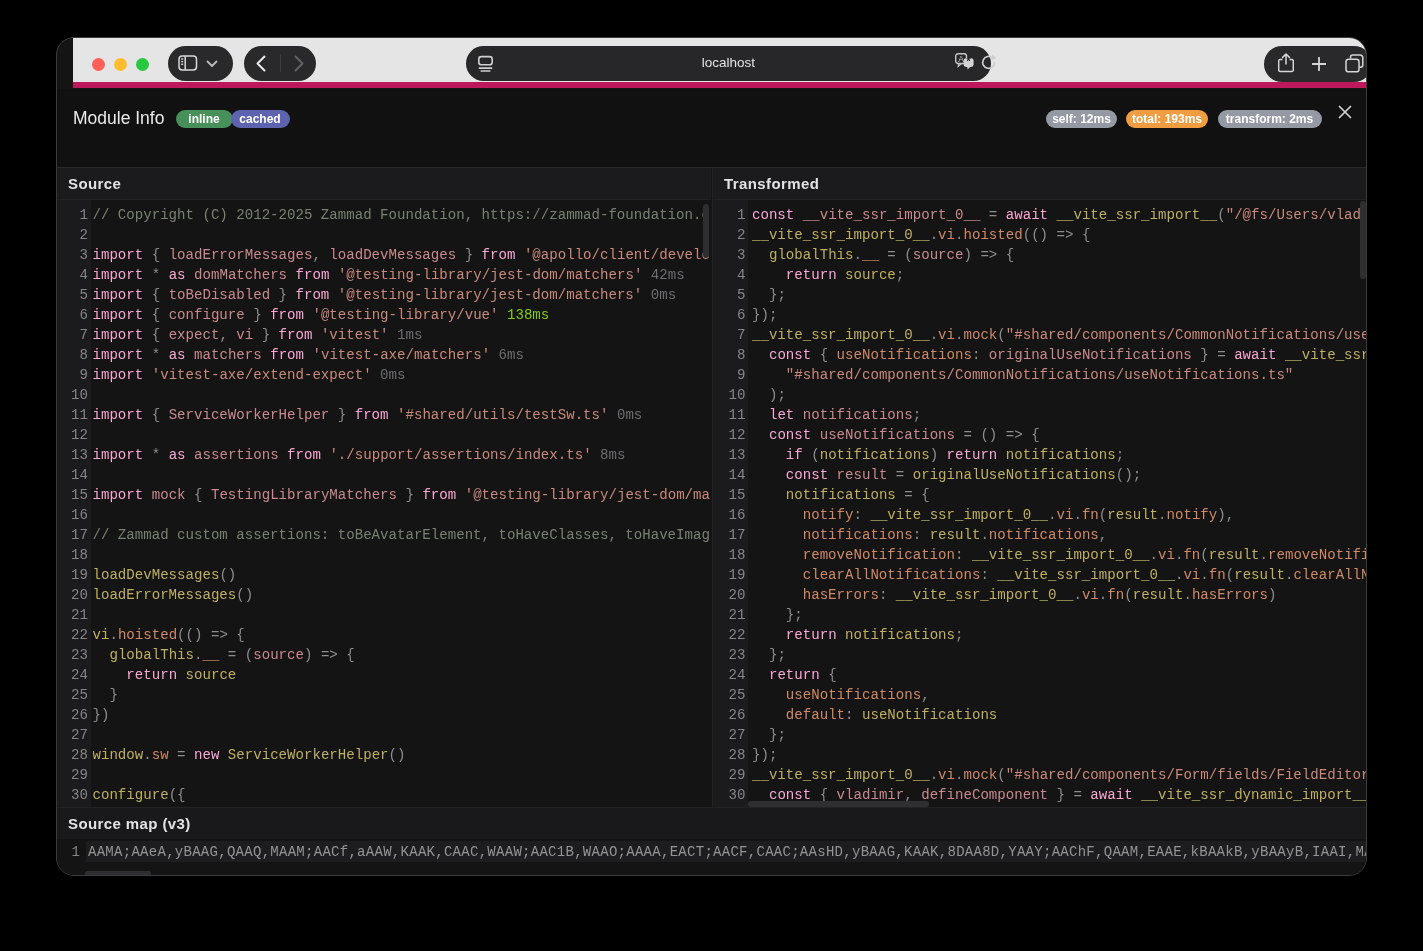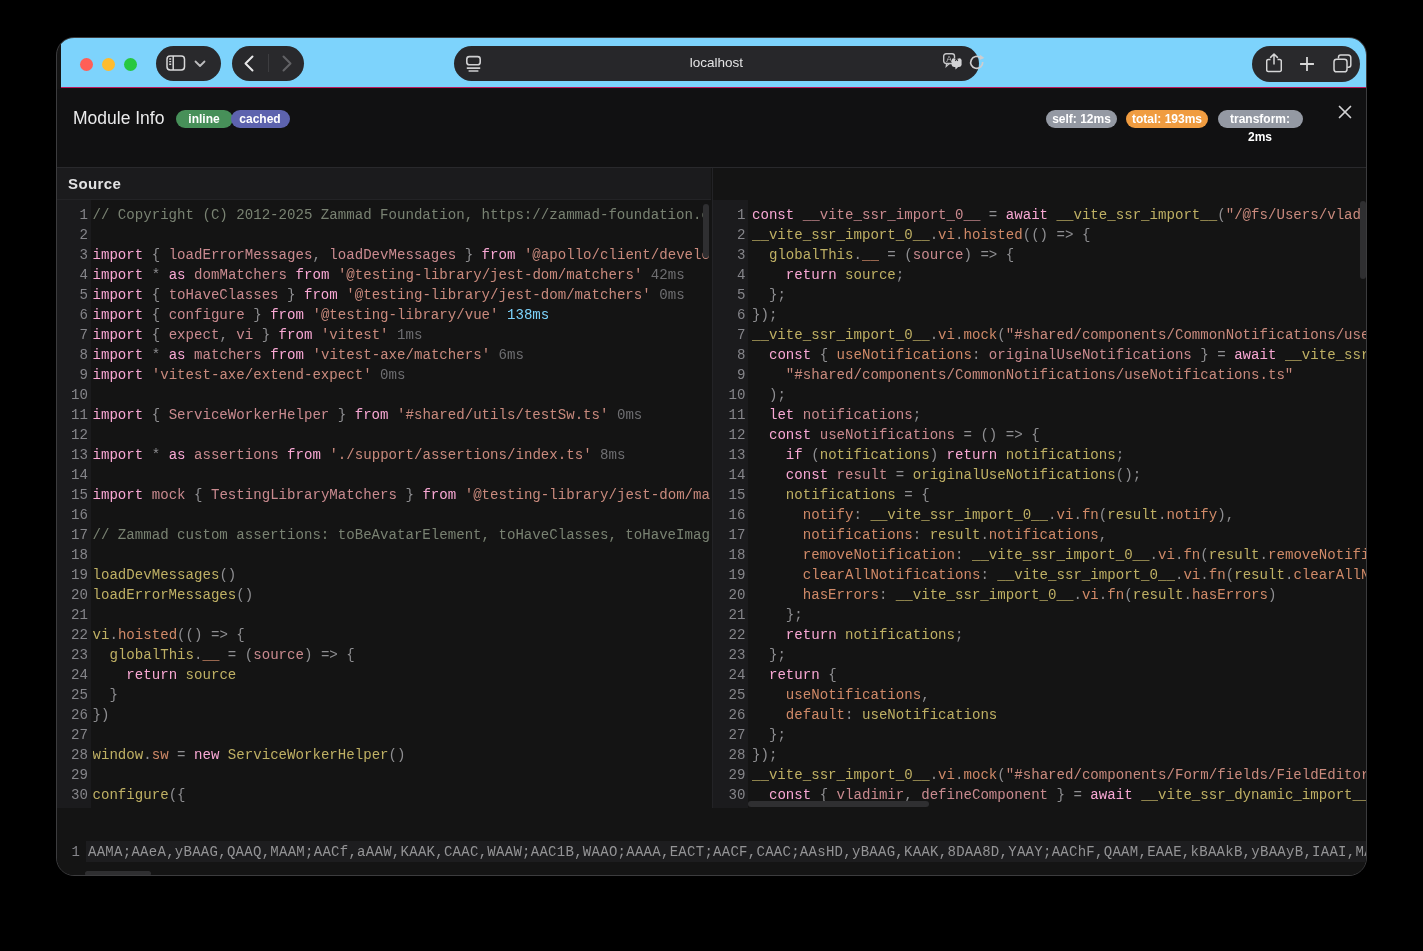--- a/index.html
+++ b/index.html
@@ -1,22 +1,22 @@
 <!DOCTYPE html>
 <html><head><meta charset="utf-8">
 <style>
   * { margin:0; padding:0; box-sizing:border-box; }
   html,body { width:1423px; height:951px; background:#000; overflow:hidden;
     font-family:"Liberation Sans", sans-serif; }
   .abs { position:absolute; }
   #win { position:absolute; left:56px; top:37px; width:1311px; height:839px;
     border-radius:18px; background:#141414; border:1px solid #3c3c3e; overflow:hidden; }
   
-  #tbar { position:absolute; left:4px; top:0; width:100%; height:50px; background:#7dd3fc;
-    border-bottom:1px solid #be185d; }
+  #tbar { position:absolute; left:16px; top:0; width:100%; height:50px; background:#e5e5e5;
+    border-bottom:6px solid #be185d; }
   .tl { position:absolute; top:19.5px; width:13px; height:13px; border-radius:50%; }
   .pill { position:absolute; top:7.5px; height:35px; border-radius:17.5px; background:#29292c; }
   .icn { position:absolute; }
   #addr { position:absolute; left:393px; top:7.5px; width:525px; height:35px;
      border-radius:17.5px; background:#27272a; }
   #addr .url { position:absolute; left:0; right:0; top:9px; text-align:center;
      color:#e4e4e5; font-size:13.5px; }
   
   #mhead { position:absolute; left:0; top:51px; width:100%; height:78px; background:#111112; }
   #mtitle { position:absolute; left:16px; top:19px; font-size:17.5px; font-weight:normal; color:#ebebec; }
@@ -39,21 +39,21 @@
      color:#d6d2c6; white-space:pre; overflow:hidden; }
   .code i, .gut i { font-style:normal; }
   i.k { color:#f9a8d4; }
   i.d { color:#c98a8f; }
   i.v { color:#bfb064; }
   i.p { color:#d08a68; }
   i.s { color:#c98a7d; }
   i.c { color:#798272; }
   i.o { color:#8e8e91; }
   i.t { color:#6e6e71; }
-  i.hot { color:#7dd3fc; }
+  i.hot { color:#84cc16; }
   .sbar { position:absolute; background:#2f2f31; border-radius:3.5px; }
   
   #smhead { position:absolute; left:0; top:769px; width:100%; height:32px; background:#19191b;
      border-top:1px solid #232326; font-size:15px; font-weight:bold; color:#e3e3e4;
      line-height:31px; padding-left:11px; letter-spacing:0.4px; }
   #smbody { position:absolute; left:0; top:801px; width:100%; height:38px; background:#141414; }
   #smline { position:absolute; left:29px; top:2px; right:0; height:21px; background:#1d1d1f; }
   #smgut { position:absolute; left:0; top:3px; width:23px; height:21px; text-align:right;
      font-family:"Liberation Mono",monospace; font-size:14px; line-height:21px; color:#85858a; }
   #smtext { position:absolute; left:31px; top:3px; right:0; height:21px; white-space:pre; overflow:hidden;
@@ -126,21 +126,21 @@
       </svg>
     </div>
   </div>
 
   <div id="mhead">
     <div id="mtitle">Module Info</div>
     <div class="badge" style="left:118.5px; width:57px; background:#479059;">inline</div>
     <div class="badge" style="left:173.5px; width:59px; background:#5d63ae;">cached</div>
     <div class="badge" style="left:989px; width:71px; background:#9499a3;">self: 12ms</div>
     <div class="badge" style="left:1069px; width:82px; background:#f09c40;">total: 193ms</div>
-    <div class="badge" style="left:1160.5px; width:85px; background:#9499a3;">transform: 2ms</div>
+    <div class="badge" style="left:1160.5px; width:104px; background:#9499a3;">transform: 2ms</div>
     <svg class="abs" style="left:1281px; top:16px" width="14" height="14" viewBox="0 0 14 14">
       <line x1="1.5" y1="1.5" x2="12.5" y2="12.5" stroke="#d2d2d3" stroke-width="1.7" stroke-linecap="round"></line>
       <line x1="12.5" y1="1.5" x2="1.5" y2="12.5" stroke="#d2d2d3" stroke-width="1.7" stroke-linecap="round"></line>
     </svg>
   </div>
 
   <div id="panels">
     <div class="pane" style="left:0; width:654px;">
       <div class="phead">Source</div>
       <div class="gut" style="left:0; width:33.5px;">1
@@ -170,21 +170,21 @@
 25
 26
 27
 28
 29
 30</div>
       <div class="code" style="left:35.5px; right:0;"><i class="c">// Copyright (C) 2012-2025 Zammad Foundation, https://zammad-foundation.org/</i>
 
 <i class="k">import</i><i class="o"> { </i><i class="d">loadErrorMessages</i><i class="o">, </i><i class="d">loadDevMessages</i><i class="o"> } </i><i class="k">from</i> <i class="s">'@apollo/client/development'</i>
 <i class="k">import</i> <i class="o">*</i> <i class="k">as</i> <i class="d">domMatchers</i> <i class="k">from</i> <i class="s">'@testing-library/jest-dom/matchers'</i> <i class="t">42ms</i>
-<i class="k">import</i><i class="o"> { </i><i class="d">toHaveClasses</i><i class="o"> } </i><i class="k">from</i> <i class="s">'@testing-library/jest-dom/matchers'</i> <i class="t">0ms</i>
+<i class="k">import</i><i class="o"> { </i><i class="d">toBeDisabled</i><i class="o"> } </i><i class="k">from</i> <i class="s">'@testing-library/jest-dom/matchers'</i> <i class="t">0ms</i>
 <i class="k">import</i><i class="o"> { </i><i class="d">configure</i><i class="o"> } </i><i class="k">from</i> <i class="s">'@testing-library/vue'</i> <i class="hot">138ms</i>
 <i class="k">import</i><i class="o"> { </i><i class="d">expect</i><i class="o">, </i><i class="d">vi</i><i class="o"> } </i><i class="k">from</i> <i class="s">'vitest'</i> <i class="t">1ms</i>
 <i class="k">import</i> <i class="o">*</i> <i class="k">as</i> <i class="d">matchers</i> <i class="k">from</i> <i class="s">'vitest-axe/matchers'</i> <i class="t">6ms</i>
 <i class="k">import</i> <i class="s">'vitest-axe/extend-expect'</i> <i class="t">0ms</i>
 
 <i class="k">import</i><i class="o"> { </i><i class="d">ServiceWorkerHelper</i><i class="o"> } </i><i class="k">from</i> <i class="s">'#shared/utils/testSw.ts'</i> <i class="t">0ms</i>
 
 <i class="k">import</i> <i class="o">*</i> <i class="k">as</i> <i class="d">assertions</i> <i class="k">from</i> <i class="s">'./support/assertions/index.ts'</i> <i class="t">8ms</i>
 
 <i class="k">import</i> <i class="d">mock</i><i class="o"> { </i><i class="d">TestingLibraryMatchers</i><i class="o"> } </i><i class="k">from</i> <i class="s">'@testing-library/jest-dom/matchers'</i>
@@ -199,20 +199,21 @@
     <i class="k">return</i> <i class="v">source</i>
   <i class="o">}</i>
 <i class="o">})</i>
 
 <i class="v">window</i><i class="o">.</i><i class="p">sw</i><i class="o"> = </i><i class="k">new</i> <i class="v">ServiceWorkerHelper</i><i class="o">()</i>
 
 <i class="v">configure</i><i class="o">({</i></div>
       <div class="sbar" style="left:646px; top:36px; width:6px; height:54px;"></div>
     </div>
     <div class="pane" style="left:655px; width:654px; border-left:1px solid #232326;">
+      <div class="phead">Transformed</div>
       <div class="gut" style="left:0; width:35px;">1
 2
 3
 4
 5
 6
 7
 8
 9
 10
@@ -264,19 +265,20 @@
     <i class="p">default</i><i class="o">: </i><i class="v">useNotifications</i>
   <i class="o">};</i>
 <i class="o">});</i>
 <i class="v">__vite_ssr_import_0__</i><i class="o">.</i><i class="p">vi</i><i class="o">.</i><i class="p">mock</i><i class="o">(</i><i class="s">"#shared/components/Form/fields/FieldEditor/FieldEditorInput.vue"</i>
   <i class="k">const</i><i class="o"> { </i><i class="d">vladimir</i><i class="o">, </i><i class="d">defineComponent</i><i class="o"> } = </i><i class="k">await</i> <i class="v">__vite_ssr_dynamic_import__</i></div>
       <div class="sbar" style="left:647px; top:33px; width:6px; height:78px;"></div>
       <div class="sbar" style="left:35px; top:633px; width:181px; height:6px;"></div>
     </div>
   </div>
 
+  <div id="smhead">Source map (v3)</div>
   <div id="smbody">
     <div id="smline"></div>
     <div id="smgut">1</div>
     <div id="smtext">AAMA;AAeA,yBAAG,QAAQ,MAAM;AACf,aAAW,KAAK,CAAC,WAAW;AAC1B,WAAO;AAAA,EACT;AACF,CAAC;AAsHD,yBAAG,KAAK,8DAA8D,YAAY;AAChF,QAAM,EAAE,kBAAkB,yBAAyB,IAAI,MAAM,yBAAyB</div>
     <div class="sbar" style="left:28px; top:32px; width:66px; height:5px;"></div>
   </div>
 </div>
 
 </body></html>

